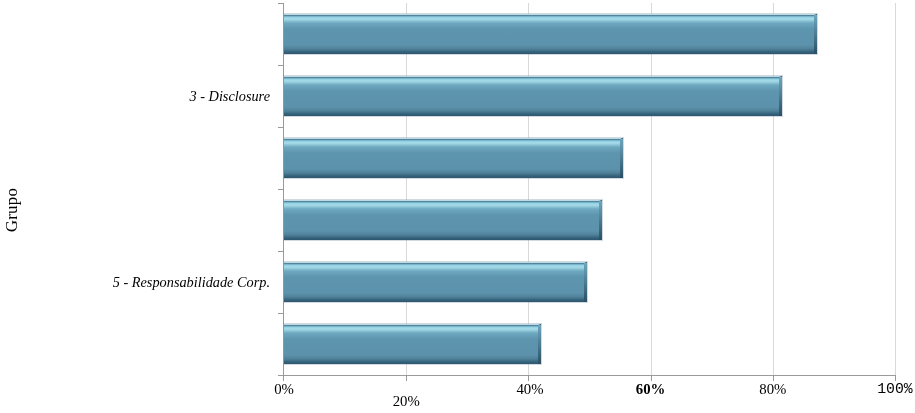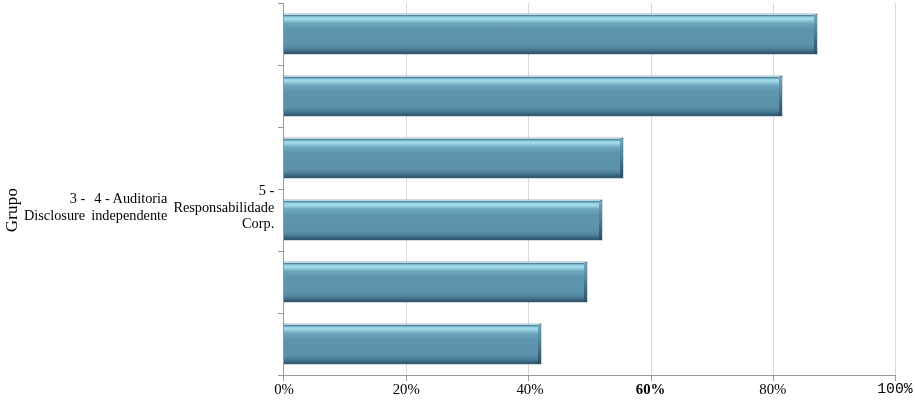--- a/index.html
+++ b/index.html
@@ -27,24 +27,25 @@
     transform: rotate(-90deg);
     white-space: nowrap;
     font-size: 17px;
     color: #000000;
     letter-spacing: .2px;
   }
 
   
   #category-labels {
     position: absolute;
-    left: 24px; top: 21px;
+    left: 24px; top: 3px;
     width: 252px; height: 372px;
     display: flex;
-    flex-direction: row;
+    flex-direction: column;
+    font-style: italic;
   }
   .cat-label {
     flex: 1 1 0;
     display: flex;
     align-items: center;
     justify-content: flex-end;
     text-align: right;
     padding-right: 6px;
     font-size: 14.3px;
     line-height: 1.18;
@@ -147,21 +148,20 @@
 <body>
 
 <div id="chart-root">
 
   <div id="y-axis-title">
     <span>Grupo</span>
   </div>
 
   <div id="category-labels">
     <div class="cat-label">3 - Disclosure</div>
-    <div class="cat-label">4 - Auditoria independente</div>
     <div class="cat-label">5 - Responsabilidade Corp.</div>
   </div>
 
   <div id="plot-area">
     <div id="axis-line-y"></div>
     <div id="axis-line-x"></div>
 
     <div id="gridlines">
         <div class="gridline" style="left: 122.2px;"></div>
         <div class="gridline" style="left: 244.4px;"></div>
@@ -204,20 +204,20 @@
           <div class="bar" title="5 - Responsabilidade Corp.: 50%" style="width: 302.5px;"></div>
         </div>
       <div class="bar-slot">
           <div class="bar" title="6 - Proteção ao stakeholder/acionista: 42.5%" style="width: 256.675px;"></div>
         </div>
     </div>
   </div>
 
   <div id="x-axis-labels">
       <div class="x-label" style="left: 0px;">0%</div>
-      <div class="x-label" style="left: 122.2px;">20%</div>
+      <div class="x-label" style="left: 122.2px; margin-top: 12px;">20%</div>
       <div class="x-label" style="left: 246px;">40%</div>
       <div class="x-label" style="left: 366.6px; font-weight: bold;">60%</div>
       <div class="x-label" style="left: 488.8px;">80%</div>
       <div class="x-label" style="left: 611px; font-family: Liberation Mono, monospace;">100%</div>
     </div>
 
 </div>
 
 </body></html>

